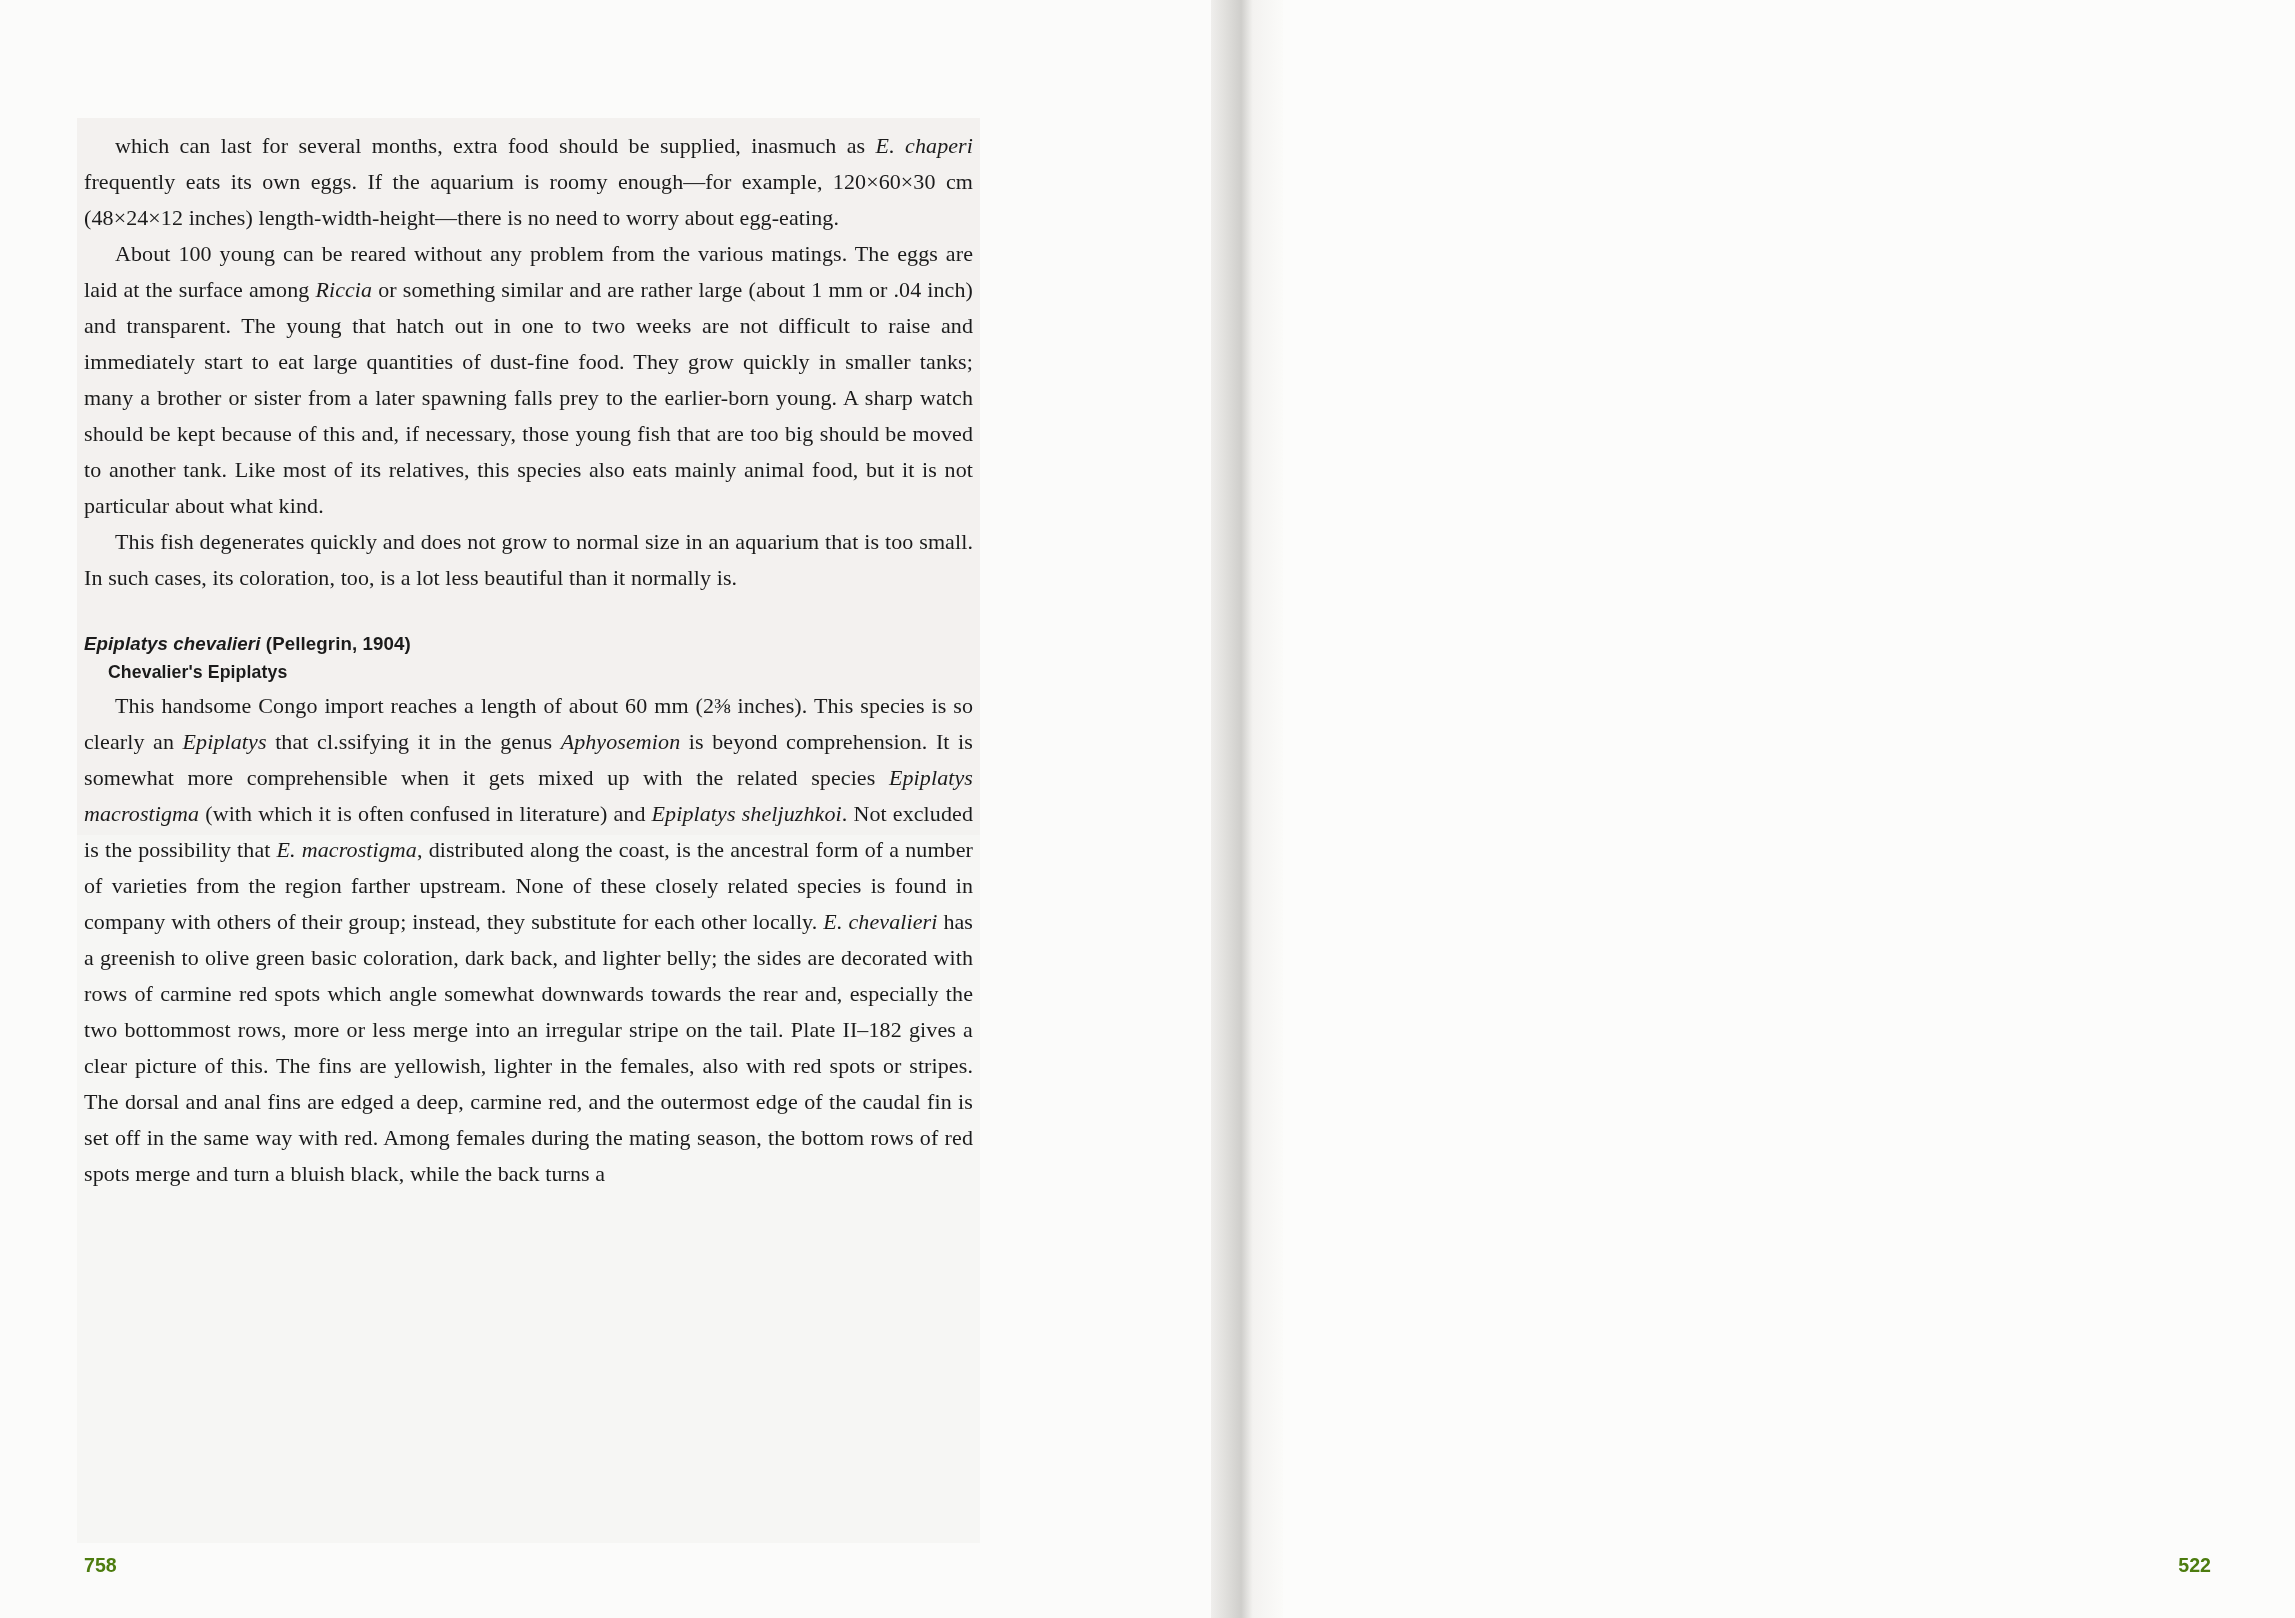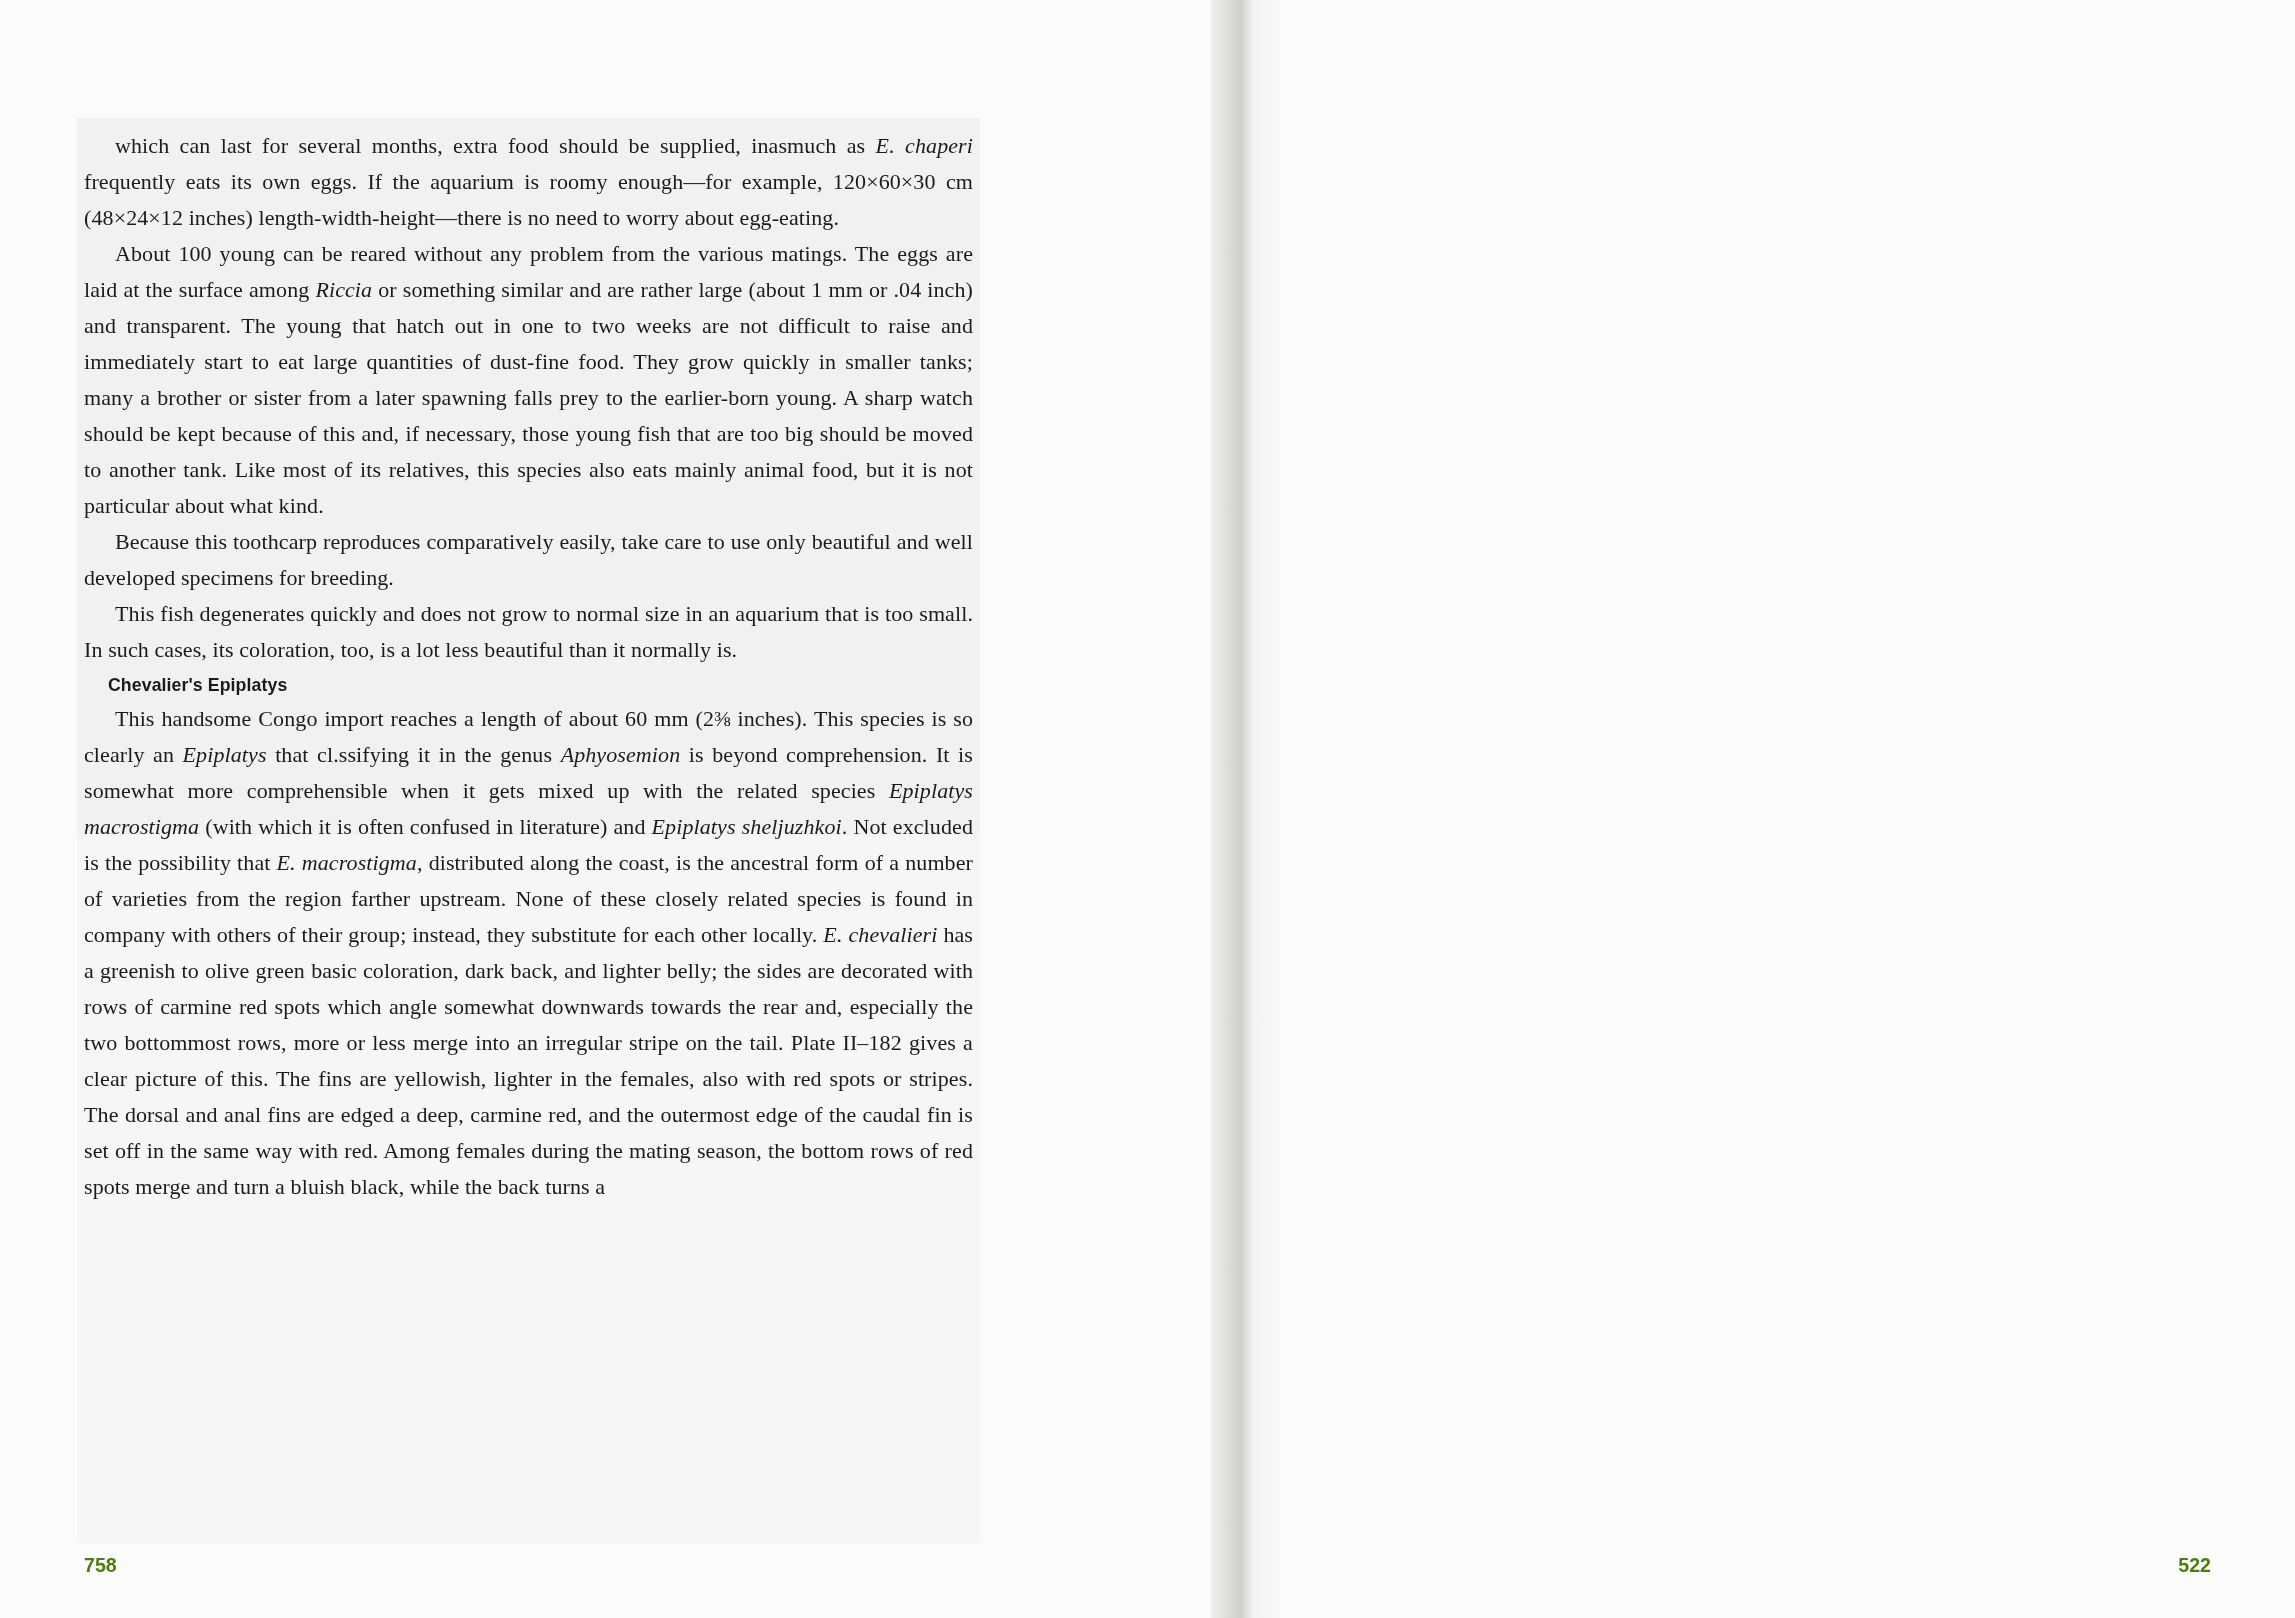--- a/index.html
+++ b/index.html
@@ -113,23 +113,26 @@
 <body>
 
 <div class="spread">
   <div class="page page-left">
     <div class="tint-a"></div>
     <div class="tint-b"></div>
 
     <div class="col left-col">
       <p>which can last for several months, extra food should be supplied, inasmuch as <i>E. chaperi</i> frequently eats its own eggs. If the aquarium is roomy enough—for example, 120×60×30 cm (48×24×12 inches) length-width-height—there is no need to worry about egg-eating.</p>
       <p>About 100 young can be reared without any problem from the various matings. The eggs are laid at the surface among <i>Riccia</i> or something similar and are rather large (about 1 mm or .04 inch) and transparent. The young that hatch out in one to two weeks are not difficult to raise and immediately start to eat large quantities of dust-fine food. They grow quickly in smaller tanks; many a brother or sister from a later spawning falls prey to the earlier-born young. A sharp watch should be kept because of this and, if necessary, those young fish that are too big should be moved to another tank. Like most of its relatives, this species also eats mainly animal food, but it is not particular about what kind.</p>
-      <p>Because this toothcarp reproduces comparatively easily, take care to use only beautiful and well developed specimens for breeding.</p>
       <p>This fish degenerates quickly and does not grow to normal size in an aquarium that is too small. In such cases, its coloration, too, is a lot less beautiful than it normally is.</p>
 
+      <div class="species-head">
+        <span class="sci">Epiplatys chevalieri</span>
+        <span>(Pellegrin, 1904)</span>
+      </div>
       <div class="species-sub">Chevalier's Epiplatys</div>
 
       <p>This handsome Congo import reaches a length of about 60 mm (2⅜ inches). This species is so clearly an <i>Epiplatys</i> that cl.ssifying it in the genus <i>Aphyosemion</i> is beyond comprehension. It is somewhat more comprehensible when it gets mixed up with the related species <i>Epiplatys macrostigma</i> (with which it is often confused in literature) and <i>Epiplatys sheljuzhkoi</i>. Not excluded is the possibility that <i>E. macrostigma</i>, distributed along the coast, is the ancestral form of a number of varieties from the region farther upstream. None of these closely related species is found in company with others of their group; instead, they substitute for each other locally. <i>E. chevalieri</i> has a greenish to olive green basic coloration, dark back, and lighter belly; the sides are decorated with rows of carmine red spots which angle somewhat downwards towards the rear and, especially the two bottommost rows, more or less merge into an irregular stripe on the tail. Plate II–182 gives a clear picture of this. The fins are yellowish, lighter in the females, also with red spots or stripes. The dorsal and anal fins are edged a deep, carmine red, and the outermost edge of the caudal fin is set off in the same way with red. Among females during the mating season, the bottom rows of red spots merge and turn a bluish black, while the back turns a</p>
     </div>
 
     <div class="folio folio-left">758</div>
   </div>
 
   <div class="gutter"></div>
 

